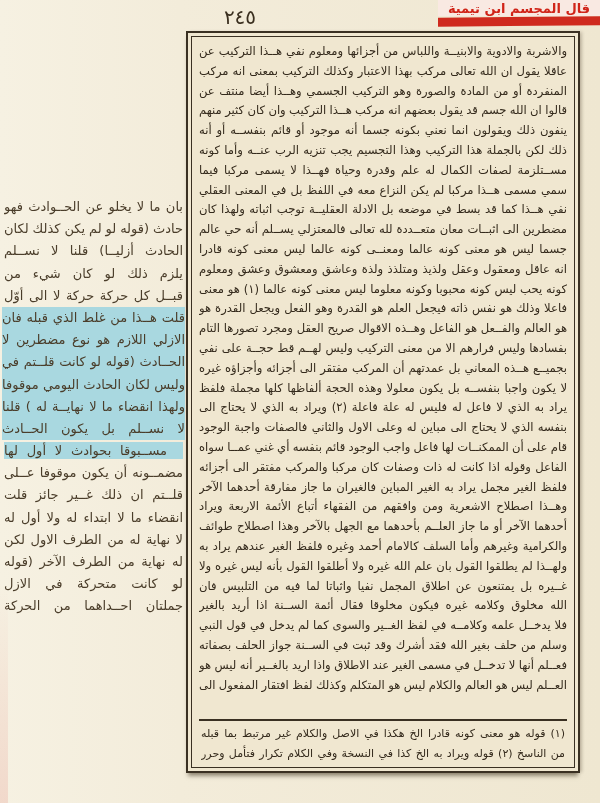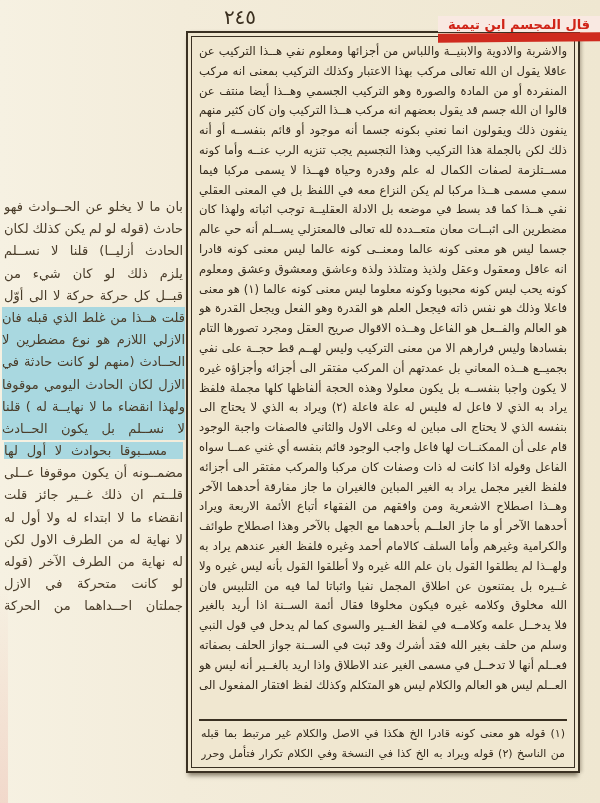--- a/index.html
+++ b/index.html
@@ -8,21 +8,21 @@
     width:600px; height:803px; overflow:hidden;
     background:#e9e2cf;
     font-family:"DejaVu Sans", sans-serif;
   }
   .page {
     position:relative; width:600px; height:803px;
     background:linear-gradient(90deg,#f6f1e2 0%, #f3ecda 30%, #efe7d1 100%);
     color:#33291d;
   }
   
-  .annotation-label { position:absolute; top:16px; right:0; width:162px; z-index:5; text-align:center; }
+  .annotation-label { position:absolute; top:0; right:0; width:162px; z-index:5; text-align:center; }
   .annotation-label .label-text {
     display:block; font-size:13px; font-weight:bold; color:#d02418;
     background:#f9e9e2; padding:1px 4px 0;
   }
   .annotation-label .label-bar { height:9px; background:#cf2a1e; margin-top:1px; transform:skewY(-0.6deg); }
   
   .page-number {
     position:absolute; top:5px; left:210px; width:60px; text-align:center;
     font-size:20px; font-weight:normal; color:#3a2f1f; letter-spacing:2px;
   }
@@ -129,22 +129,22 @@
 
   <div class="margin-note">
     <div class="ml">بان ما لا يخلو عن الحــوادث فهو</div>
     <div class="ml">حادث (قوله لو لم يكن كذلك لكان</div>
     <div class="ml">الحادث أزليــا) قلنا لا نســلم وانمــا</div>
     <div class="ml">يلزم ذلك لو كان شيء من الحــركات</div>
     <div class="ml">قبــل كل حركة حركة لا الى أوّل</div>
     <div class="hl-block">
       <div class="ml">قلت هــذا من غلط الذي قبله فان</div>
       <div class="ml">الازلي اللازم هو نوع مضطرين لا عين</div>
-      <div class="ml">الحــادث (منهم لو كانت حادثة في</div>
-      <div class="ml">الازل لكان الحادث اليومي موقوفا</div>
+      <div class="ml">الحــادث (قوله لو كانت قلــتم في</div>
+      <div class="ml">وليس لكان الحادث اليومي موقوفا</div>
       <div class="ml">ولهذا انقضاء ما لا نهايــة له ) قلنا</div>
       <div class="ml">لا نســلم بل يكون الحــادث اليومي</div>
     </div>
     <div class="ml">
       <span class="hl-inline">مســبوقا بحوادث لا أول لها .</span>
       <span class="tail-word">ولم</span>
     </div>
     <div class="ml">مضمــونه أن يكون موقوفا عــلى</div>
     <div class="ml">قلــتم ان ذلك غــير جائز قلت</div>
     <div class="ml">انقضاء ما لا ابتداء له ولا أول له وهو</div>

